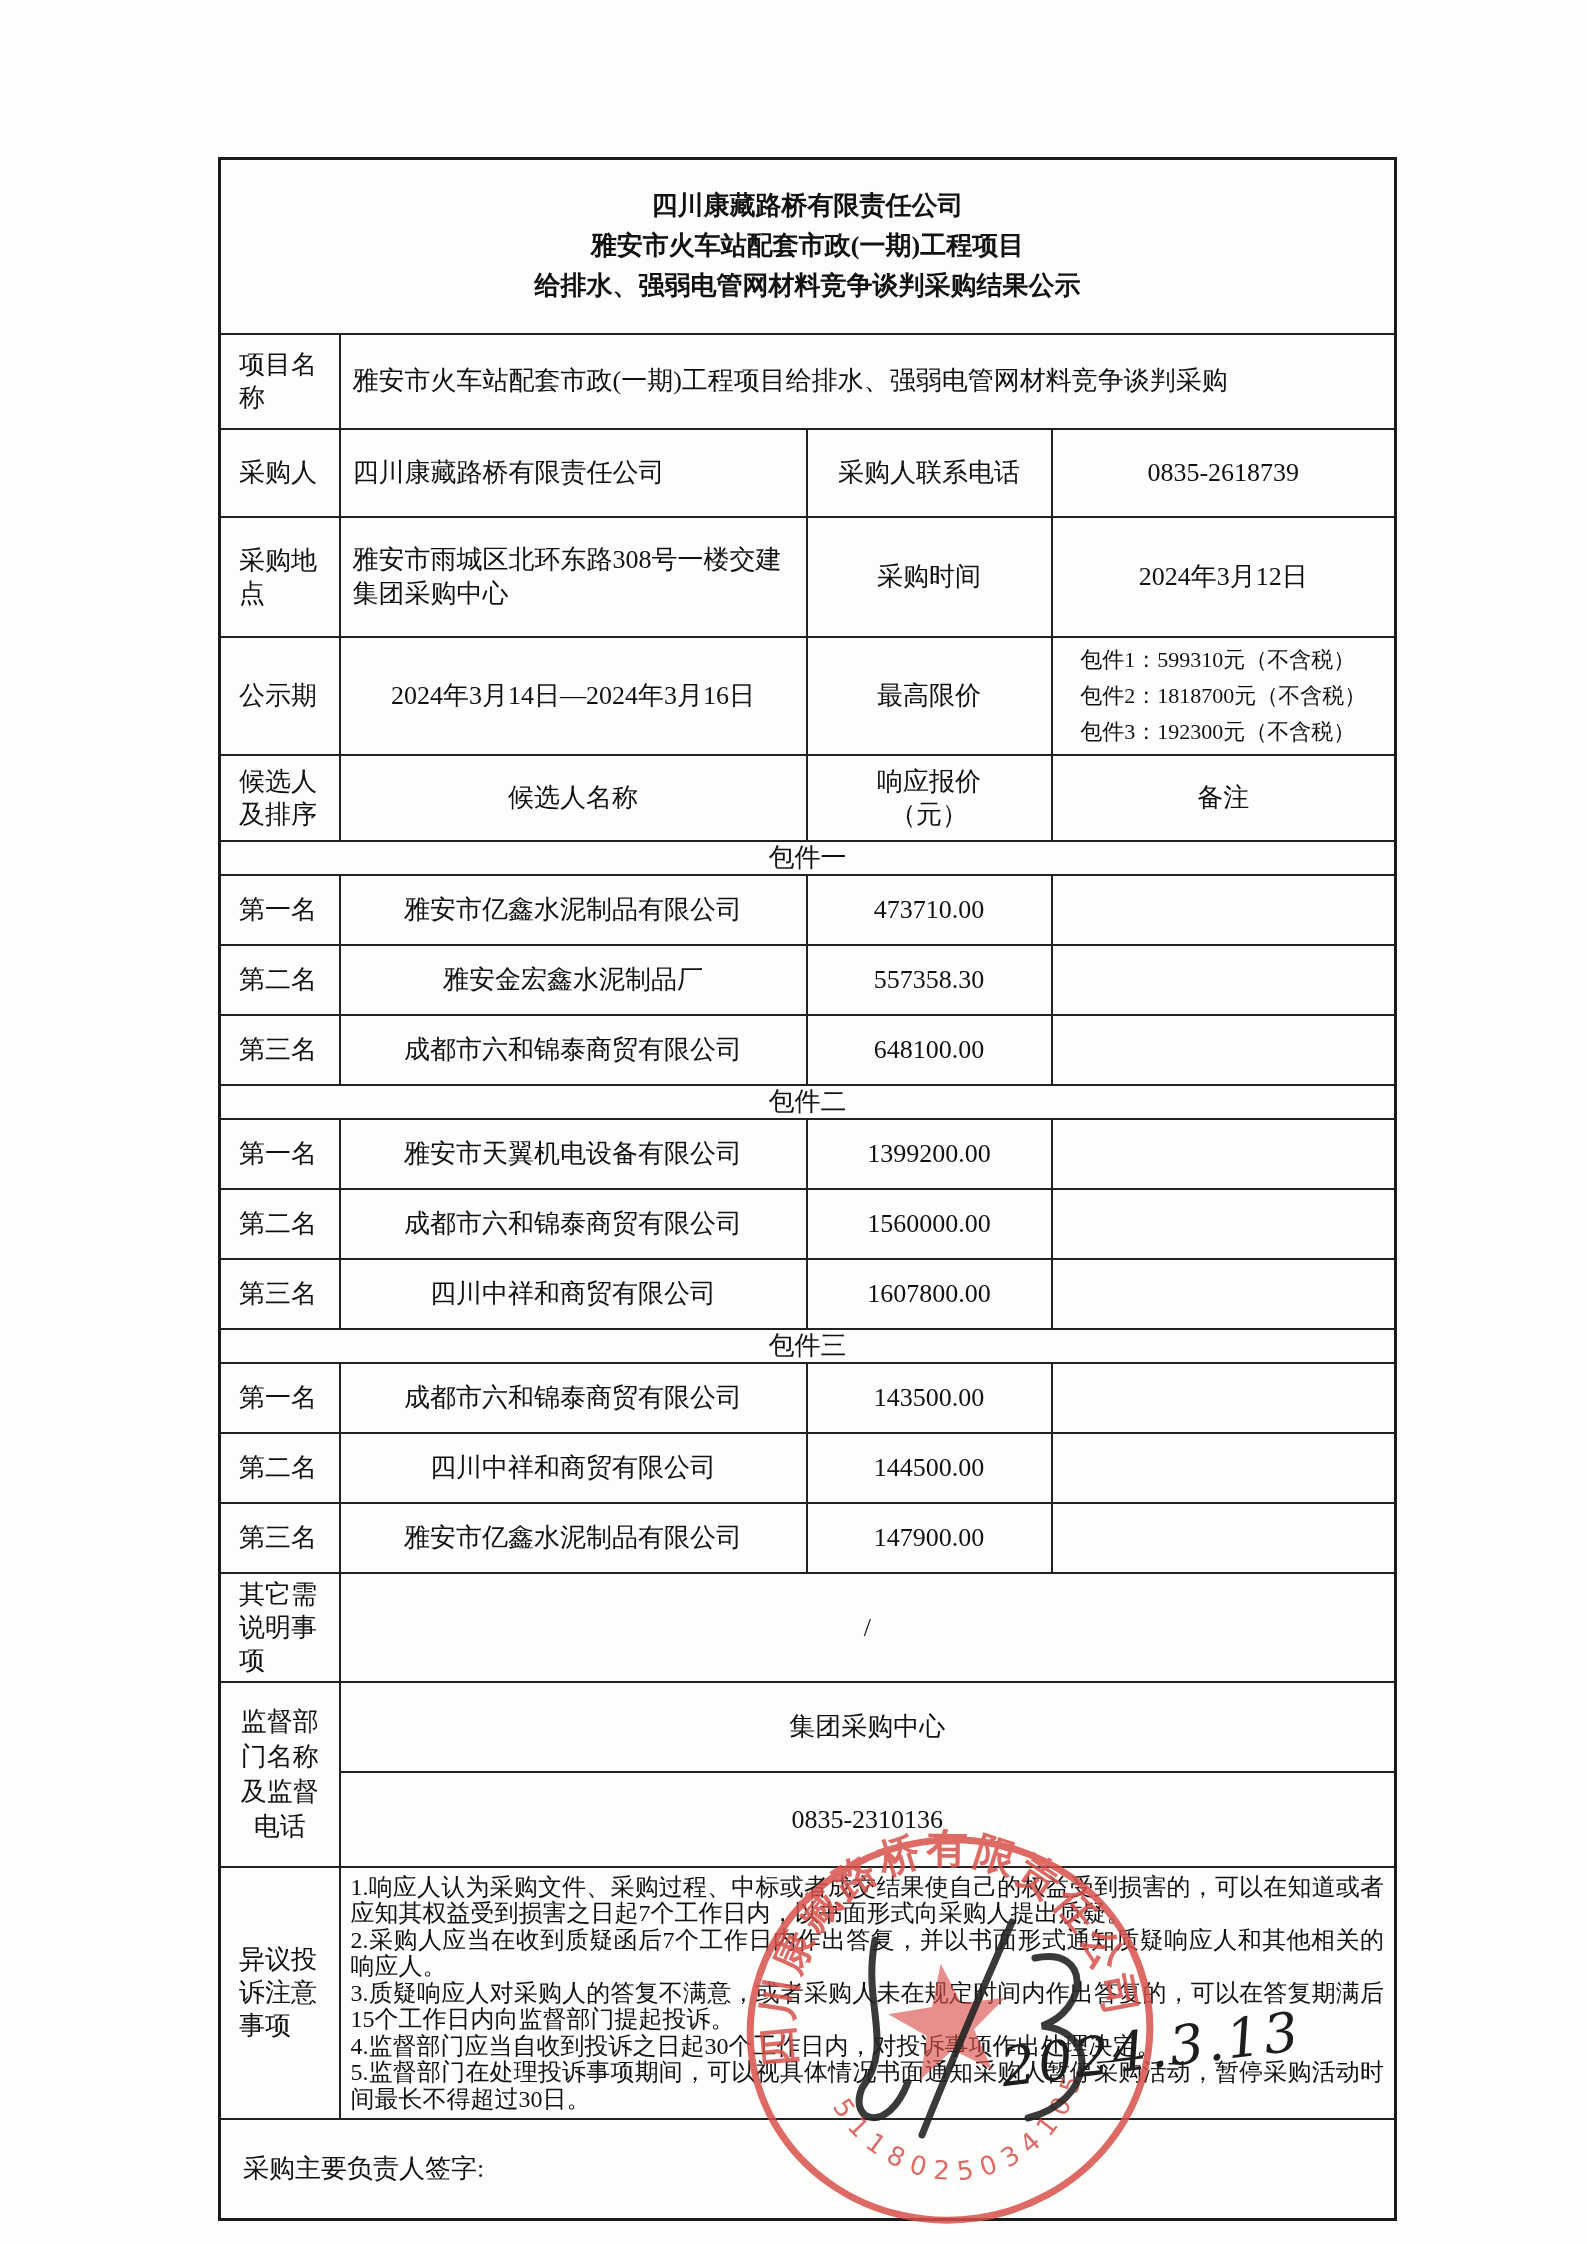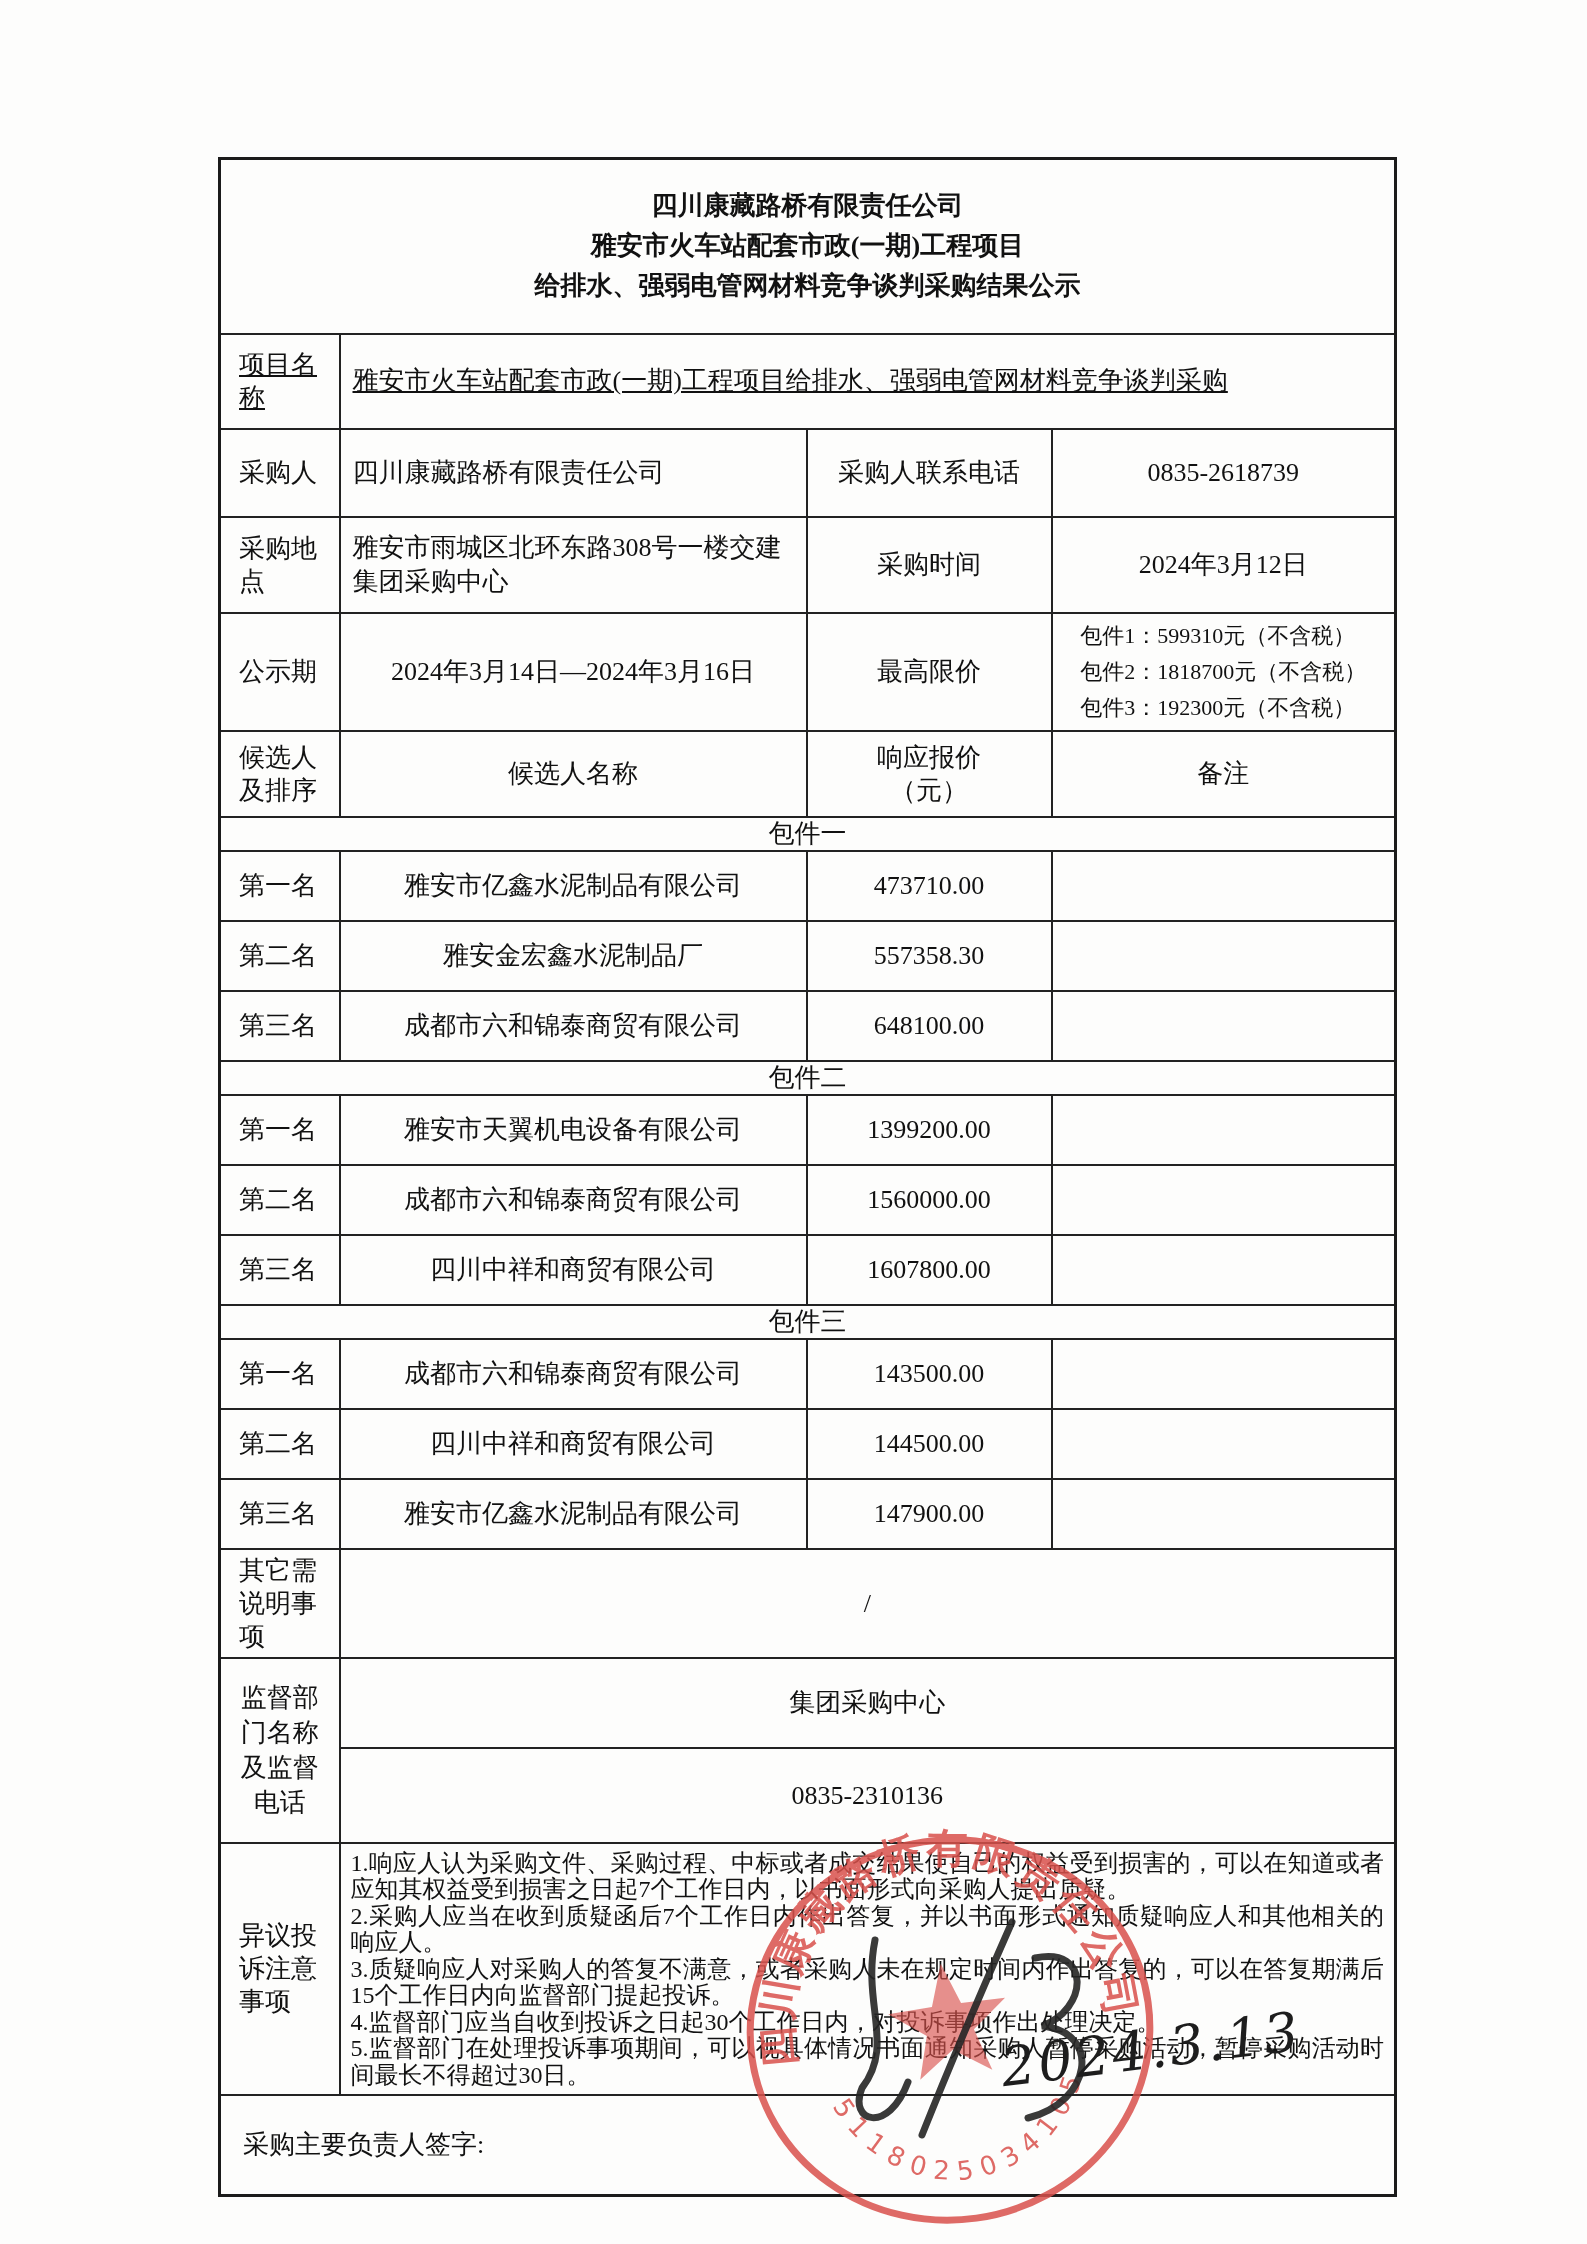--- a/index.html
+++ b/index.html
@@ -2,22 +2,22 @@
 <html><head>
 <meta charset="utf-8">
 <style>
   html,body{margin:0;padding:0;background:#fff;}
   .page{position:relative;width:1587px;height:2244px;background:#fdfdfc;overflow:hidden;
         font-family:"Liberation Serif","DejaVu Serif",serif;color:#111;}
   .doc-table-wrap{position:absolute;left:218px;top:157px;width:1176px;}
   table.doc{border-collapse:collapse;table-layout:fixed;width:1176px;border:3px solid #1b1b1b;}
   table.doc td{border:2px solid #222;vertical-align:middle;font-size:26px;overflow:hidden;}
   
-  tr.h-title{height:175px;} tr.h-project{height:95px;text-decoration:underline;} tr.h-purch{height:88px;}
-  tr.h-loc{height:96px;} tr.h-pub{height:112px;} tr.h-ch{height:86px;}
+  tr.h-title{height:175px;} tr.h-project{height:95px;} tr.h-purch{height:88px;}
+  tr.h-loc{height:120px;} tr.h-pub{height:112px;} tr.h-ch{height:86px;}
   tr.band-row{height:34px;} tr.cand{height:70px;}
   tr.h-other{height:70px;} tr.h-sup1{height:90px;} tr.h-sup2{height:95px;}
   tr.h-obj{height:240px;} tr.h-sig{height:100px;}
   
   .title-cell{text-align:center;font-weight:bold;font-size:33px;line-height:40px;border:none;}
   .lbl{text-align:left;padding:4px 18px;line-height:33px;}
   .lbl-cc{text-align:center;padding:4px 18px;line-height:35px;}
   .val-l{text-align:left;padding:4px 12px;line-height:34px;}
   .val-c{text-align:center;padding:4px 6px;line-height:33px;}
   .pre{white-space:pre-line;}

